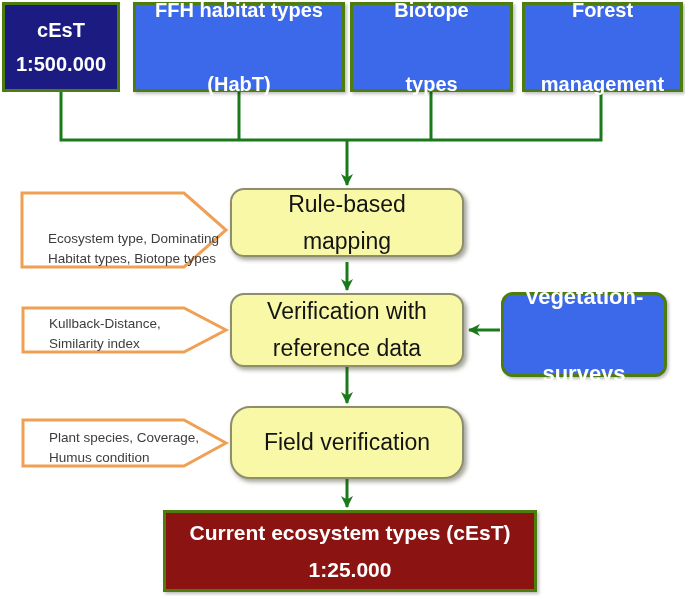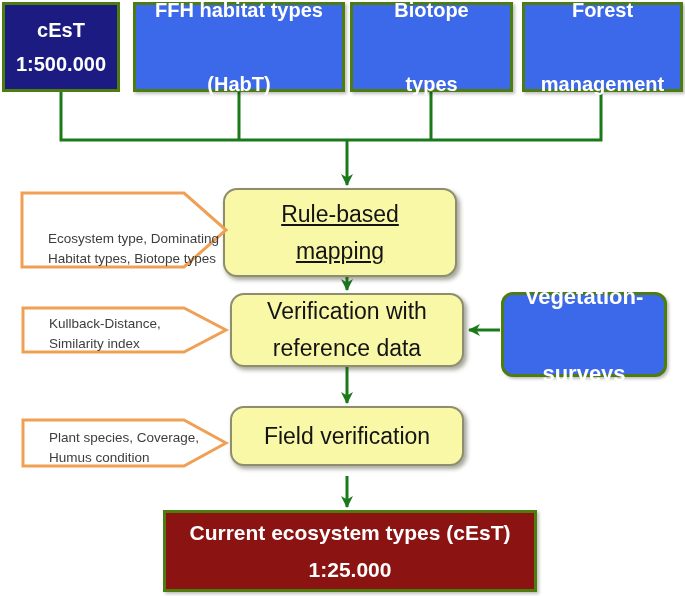--- a/index.html
+++ b/index.html
@@ -70,29 +70,29 @@
   </div>
   <div class="box blue topbox" style="left:350px;top:2px;width:163px;height:90px;">
     <span class="ln">Biotope</span>
     <span class="ln">types</span>
   </div>
   <div class="box blue topbox" style="left:522px;top:2px;width:161px;height:90px;">
     <span class="ln">Forest</span>
     <span class="ln">management</span>
   </div>
 
-  <div class="ybox" style="left:223px;top:188px;width:234px;height:89px;text-decoration:underline;">
+  <div class="ybox" style="left:230px;top:188px;width:234px;height:69px;">
     <span class="ln">Rule-based</span>
     <span class="ln">mapping</span>
   </div>
   <div class="ybox" style="left:230px;top:293px;width:234px;height:74px;">
     <span class="ln">Verification with</span>
     <span class="ln">reference data</span>
   </div>
-  <div class="ybox" style="left:230px;top:406px;width:234px;height:60px;">
+  <div class="ybox" style="left:230px;top:406px;width:234px;height:73px;border-radius:20px;">
     <span class="ln">Field verification</span>
   </div>
 
   <div class="callout" style="left:20px;top:191px;width:208px;height:78px;">
     <svg width="208" height="78" viewBox="0 0 208 78">
       <polygon class="callout-shape" points="2,2 164,2 206,39 164,76 2,76"></polygon>
     </svg>
     <div class="callout-text">
       <span class="ln">Ecosystem type, Dominating</span>
       <span class="ln">Habitat types, Biotope types</span>

